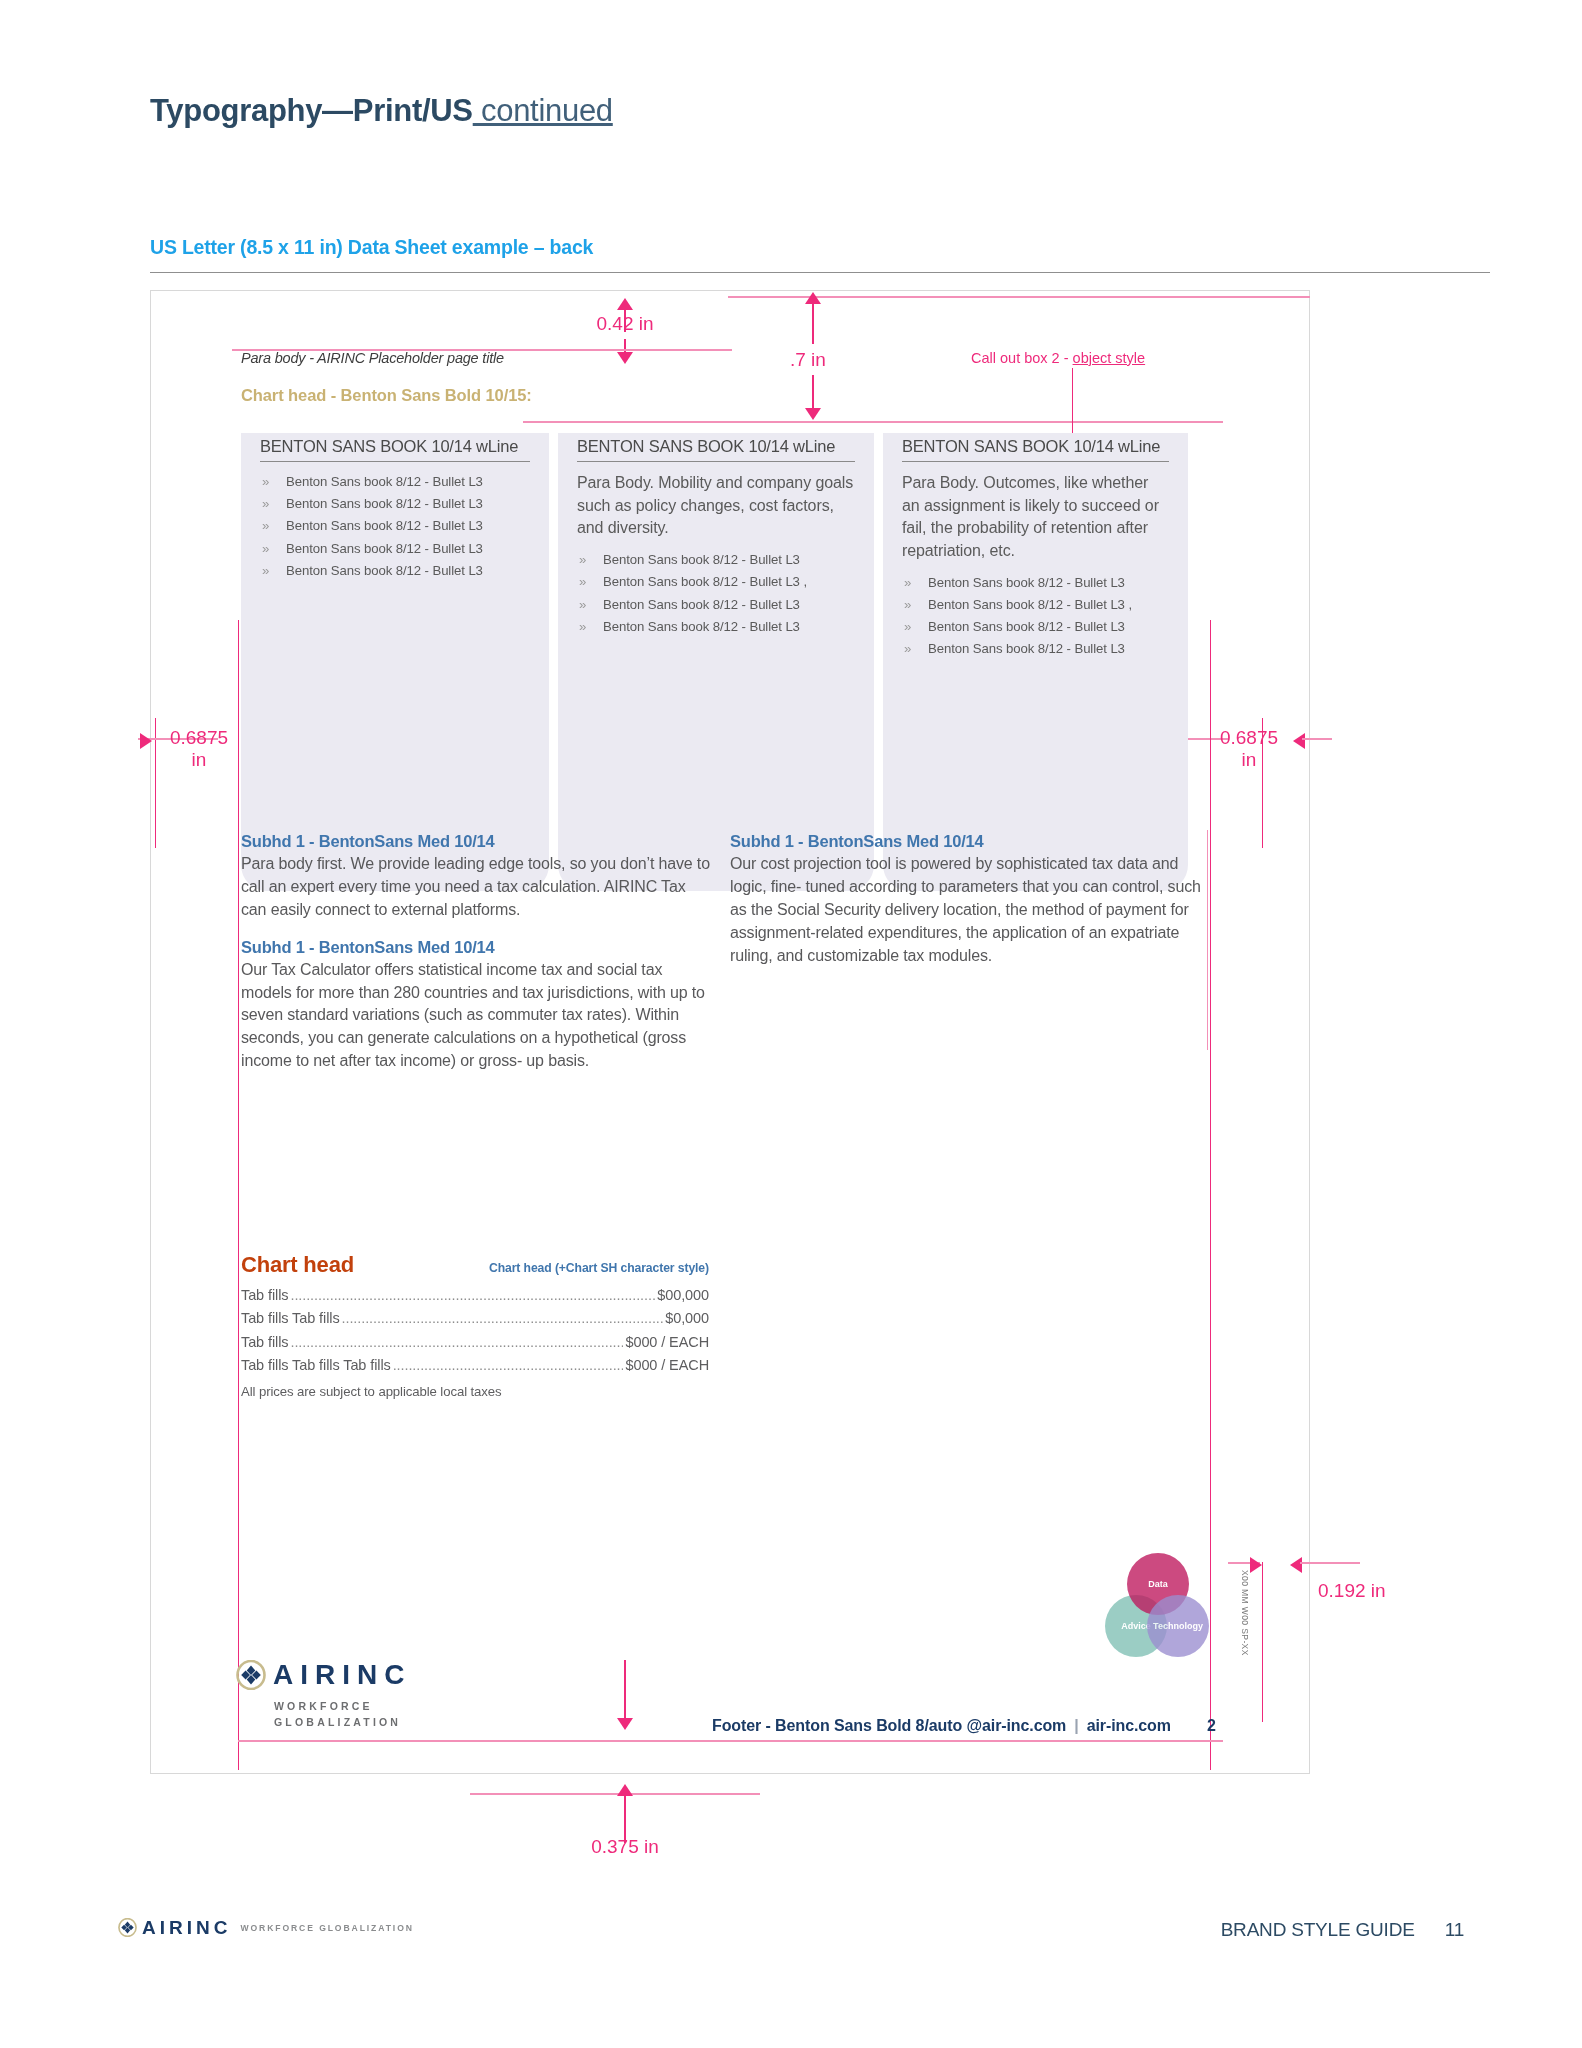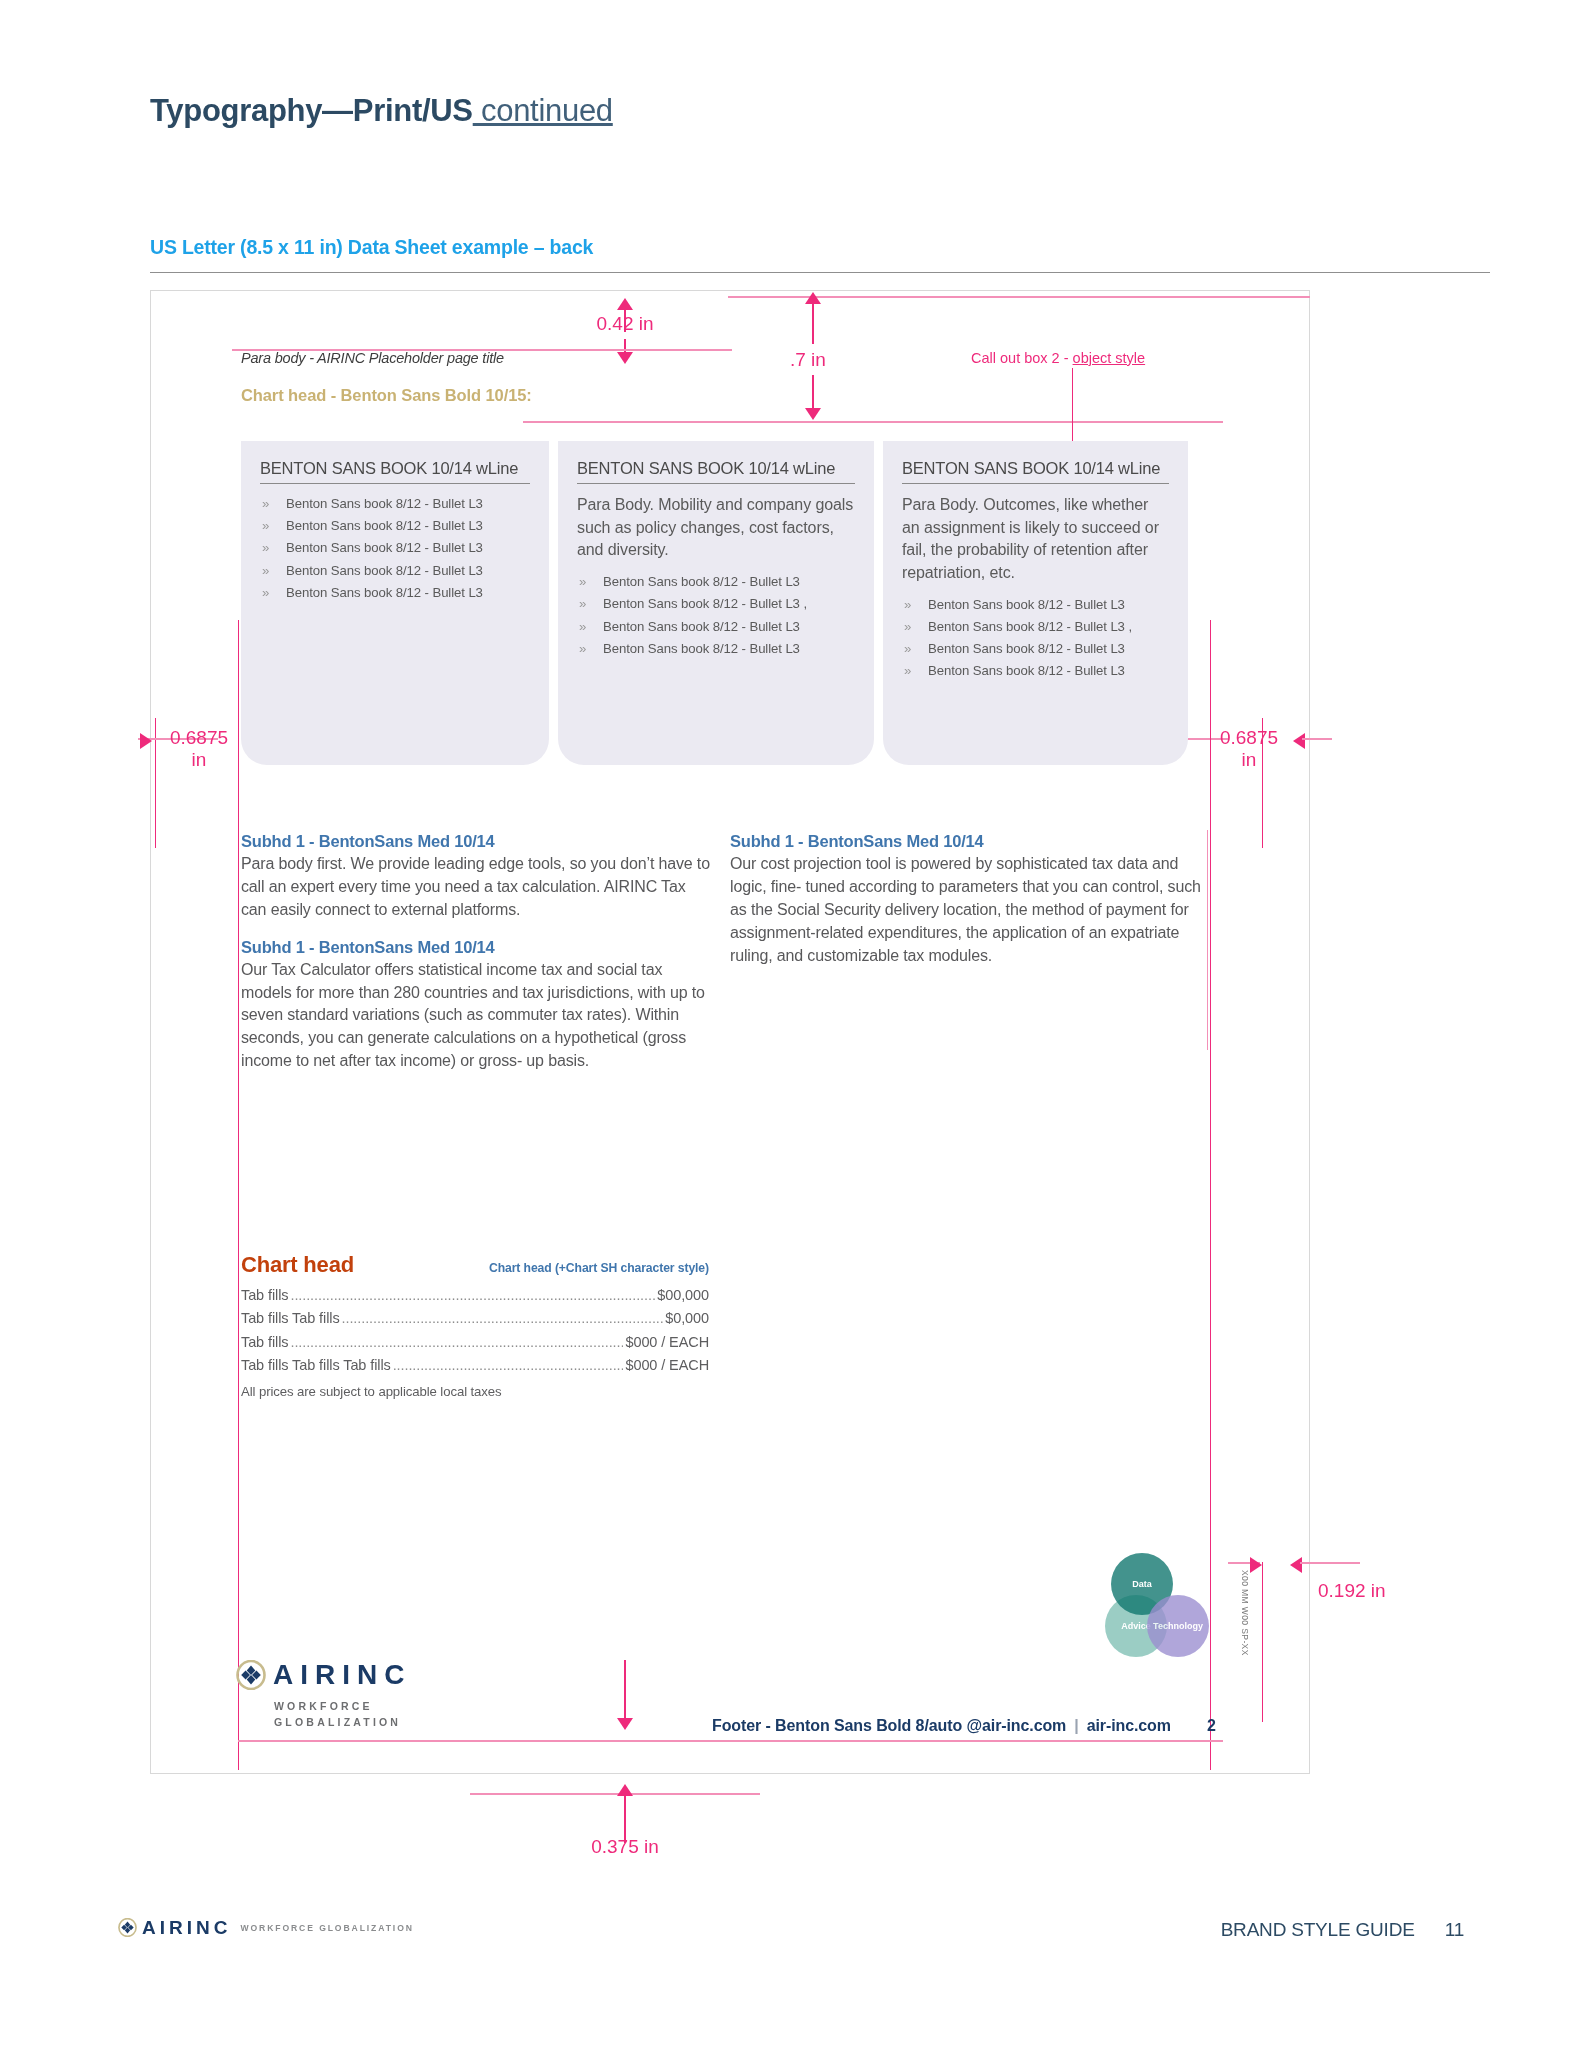--- a/index.html
+++ b/index.html
@@ -72,22 +72,22 @@
     letter-spacing:-0.2px;
   }
   .chart-head-gold{
     position:absolute;left:241px;top:386px;
     font-size:16.5px;font-weight:700;color:#c9b273;white-space:nowrap;
     letter-spacing:-0.1px;
   }
 
   .boxes{position:absolute;left:241px;top:425px;width:947px;height:362px;}
   .cbox{
-    position:absolute;top:16px;height:324px;background:#ebeaf2;
-    border-radius:0 0 26px 26px;box-sizing:border-box;padding:18px 19px 0 19px;
+    position:absolute;top:8px;height:458px;background:#ebeaf2;
+    border-radius:0 0 26px 26px;box-sizing:border-box;padding:4px 19px 0 19px;
   }
   .cbox:nth-child(1){left:0;width:308px;}
   .cbox:nth-child(2){left:317px;width:316px;}
   .cbox:nth-child(3){left:642px;width:305px;}
   .cbox .bhead{
     font-size:16.5px;color:#4a4a4a;letter-spacing:-0.2px;white-space:nowrap;
     padding-bottom:5px;border-bottom:1px solid #8a8a8a;
   }
   .cbox .bbody{
     font-size:16px;color:#5a5a5a;line-height:1.42;margin-top:10px;
@@ -122,21 +122,21 @@
   .pt-row .dots{flex:1 1 auto;overflow:hidden;white-space:nowrap;color:#8d8d8d;
     font-size:14.5px;margin:0 2px;}
   .pt-row .val{flex:0 0 auto;}
   .pt-note{font-size:13.2px;color:#5d5d5f;margin-top:6px;letter-spacing:-0.1px;}
 
   
   .venn{position:absolute;left:1105px;top:1553px;width:100px;height:110px;}
   .venn .c{position:absolute;border-radius:50%;opacity:.78;
     display:flex;align-items:center;justify-content:center;
     color:#fff;font-size:9px;font-weight:700;}
-  .venn .c1{width:62px;height:62px;left:6px;top:0;background:#0f766e;}
+  .venn .c1{width:62px;height:62px;left:22px;top:0;background:#be185d;}
   .venn .c2{width:62px;height:62px;left:0;top:42px;background:#7fc0b4;}
   .venn .c3{width:62px;height:62px;left:42px;top:42px;background:#9b8ed0;}
 
   
   .logo{position:absolute;left:236px;top:1660px;}
   .logo .row1{display:flex;align-items:center;}
   .logo .mark{width:30px;height:30px;position:relative;margin-right:7px;}
   .logo .wordmark{
     font-size:28px;font-weight:700;color:#1b3b66;letter-spacing:7px;
     line-height:1;

